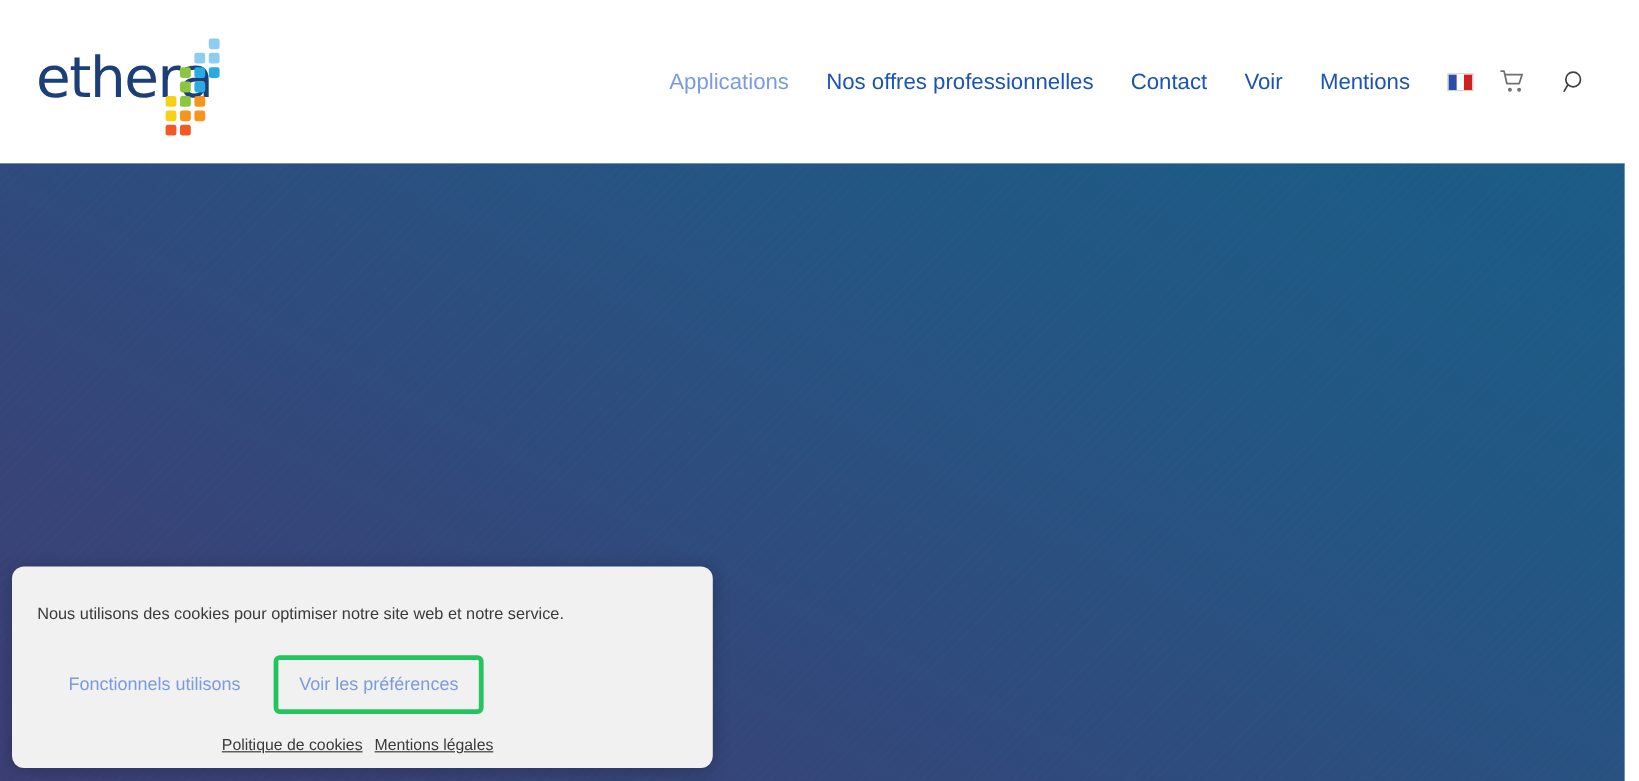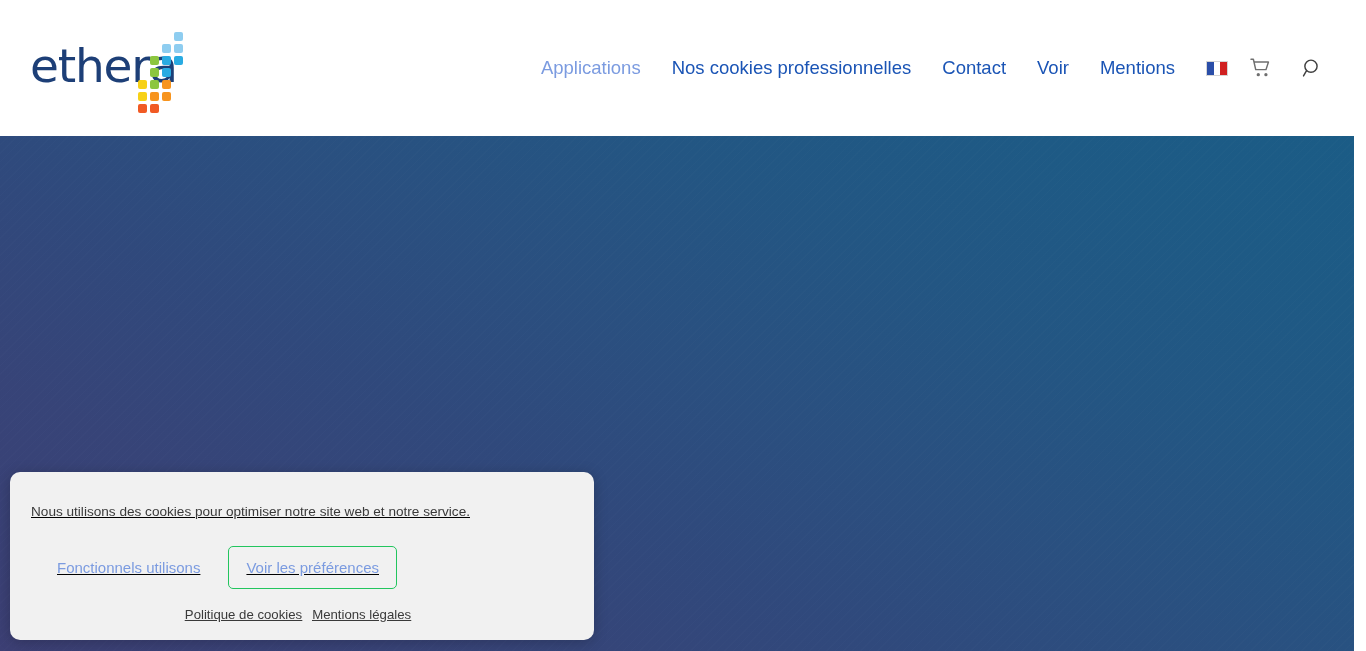--- a/index.html
+++ b/index.html
@@ -168,21 +168,20 @@
     position: absolute;
     left: 10px;
     top: 472px;
     width: 584px;
     height: 168px;
     background: #f1f1f1;
     border-radius: 10px;
     box-shadow: 0 2px 14px rgba(0,0,0,0.22);
     z-index: 50;
     padding: 30px 20px 0 20px;
-    text-decoration: underline;
   }
   .cookie-text {
     font-size: 13.6px;
     color: #3a3a3a;
     line-height: 1.4;
     padding-left: 1px;
   }
   .cookie-actions {
     display: flex;
     align-items: center;
@@ -206,21 +205,21 @@
   .btn-ghost {
     background: transparent;
     color: #7b9be0;
     border: 1px solid transparent;
     padding: 13px 17px;
     margin-left: 8px;
   }
   .btn-outline {
     background: transparent;
     color: #7b9be0;
-    border: 1px solid #22c55e;
+    border: 4px solid #22c55e;
     padding: 13px 17px;
     margin-left: 10px;
   }
   .cookie-links {
     display: flex;
     justify-content: center;
     gap: 10px;
     margin-top: 18px;
     padding-right: 8px;
   }
@@ -257,21 +256,21 @@
           <span style="left:-10px;top:64px; background:#f7d117;"></span>
           <span style="left:2px;  top:64px; background:#f7941e;"></span>
           <span style="left:14px; top:64px; background:#f7941e;"></span>
           <span style="left:2px;  top:76px; background:#f15a24;"></span>
           <span style="left:-10px;top:76px; background:#f15a24;"></span>
         </span>
       </a>
 
       <nav class="main-nav">
         <a class="nav-link is-active">Applications</a>
-        <a class="nav-link">Nos cookies professionnelles</a>
+        <a class="nav-link">Nos offres professionnelles</a>
         <a class="nav-link">Contact</a>
         <a class="nav-link">Voir</a>
         <a class="nav-link">Mentions</a>
 
         <span class="nav-flag" title="Français">
           <i></i>
             <i></i>
             <i></i>
         </span>
 

